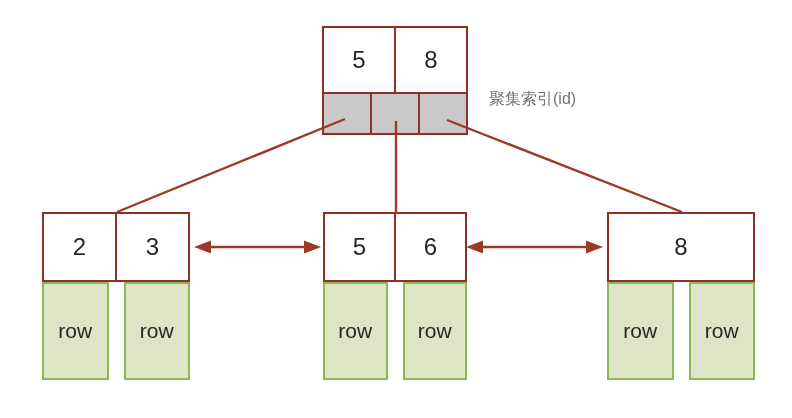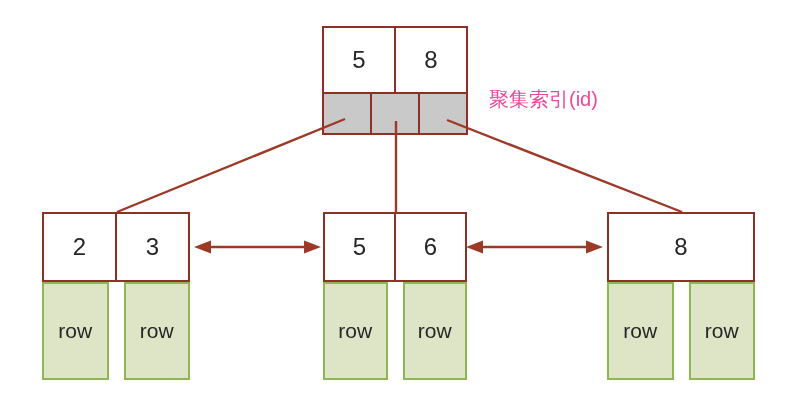--- a/index.html
+++ b/index.html
@@ -23,22 +23,22 @@
   .root-ptrs{height:43px;margin-top:-2px;}
   .leaf-keys{height:70px;}
   .leaf-rows{height:98px;gap:17px;}
   .row-cell{
     flex:1;border:2px solid var(--row-border);background:var(--row-fill);
     display:flex;align-items:center;justify-content:center;
     font-size:21px;color:var(--text);
   }
   .row-cell + .row-cell{margin-left:-2px;}
   .index-label{
-    position:absolute;left:489px;top:84px;font-size:20px;line-height:30px;
-    color:#ec4899;white-space:nowrap;
+    position:absolute;left:489px;top:84px;font-size:16px;line-height:30px;
+    color:#737373;white-space:nowrap;
   }
   .connectors{
     position:absolute;left:0;top:0;width:792px;height:418px;
     pointer-events:none;z-index:5;
   }
 </style>
 </head>
 <body>
 
 <div class="canvas">

